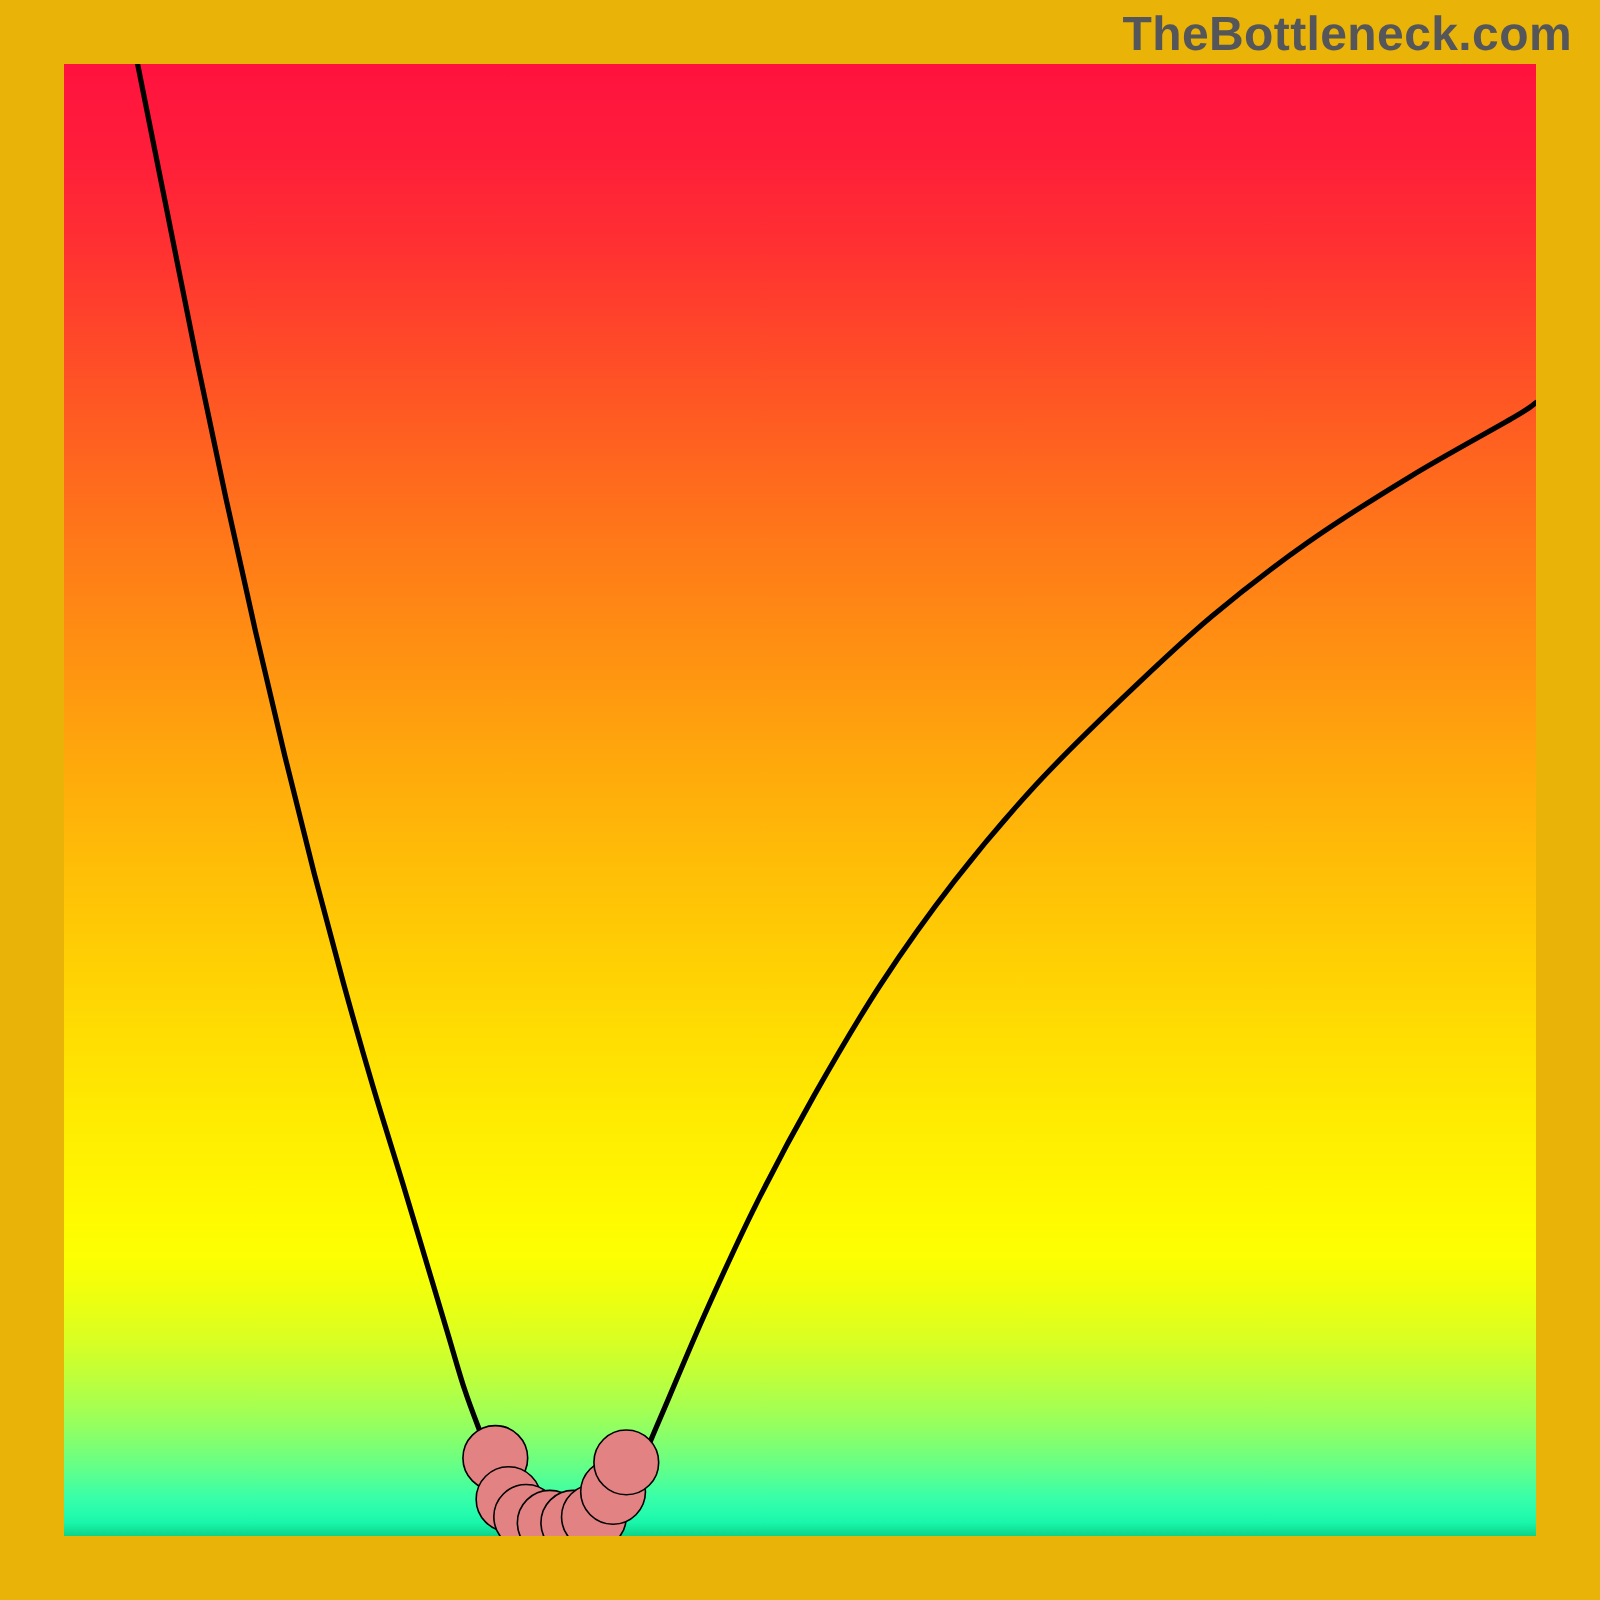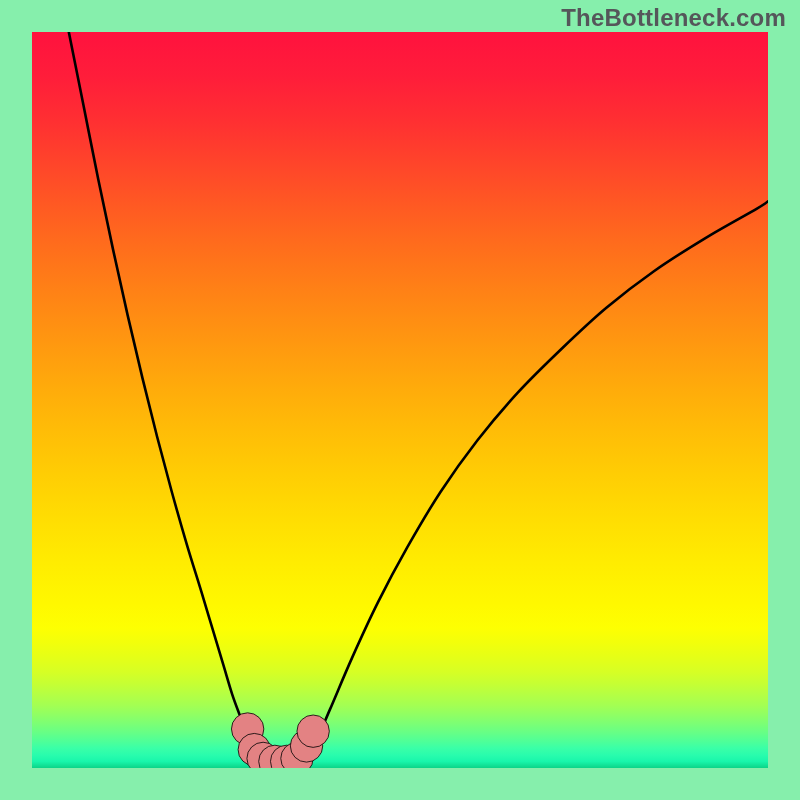--- a/index.html
+++ b/index.html
@@ -6,21 +6,21 @@
     margin: 0;
     padding: 0;
     width: 800px;
     height: 800px;
     background: #000;
     overflow: hidden;
   }
   .frame {
     position: absolute;
     inset: 0;
-    background: #86efac;
+    background: #eab308;
   }
   .plot-area {
     position: absolute;
     left: 32px;
     top: 32px;
     width: 736px;
     height: 736px;
     overflow: hidden;
   }
   .watermark {

